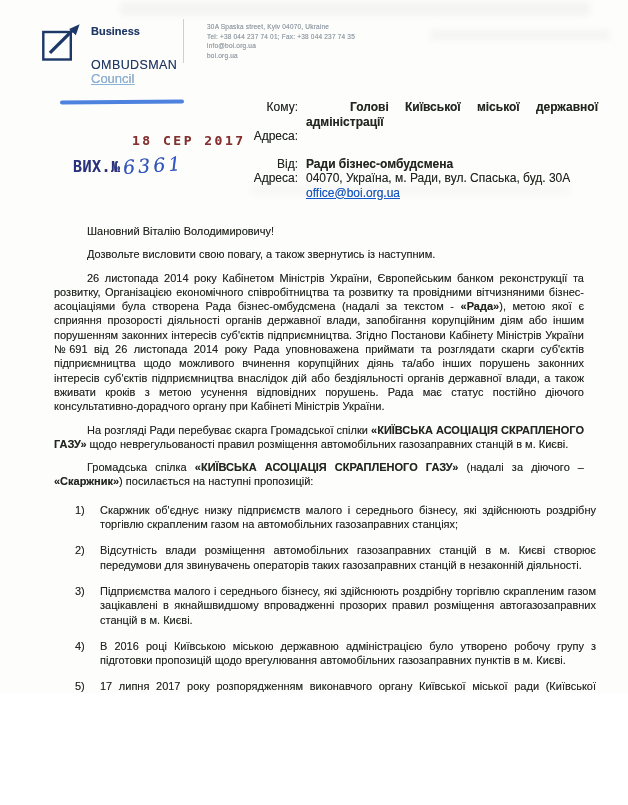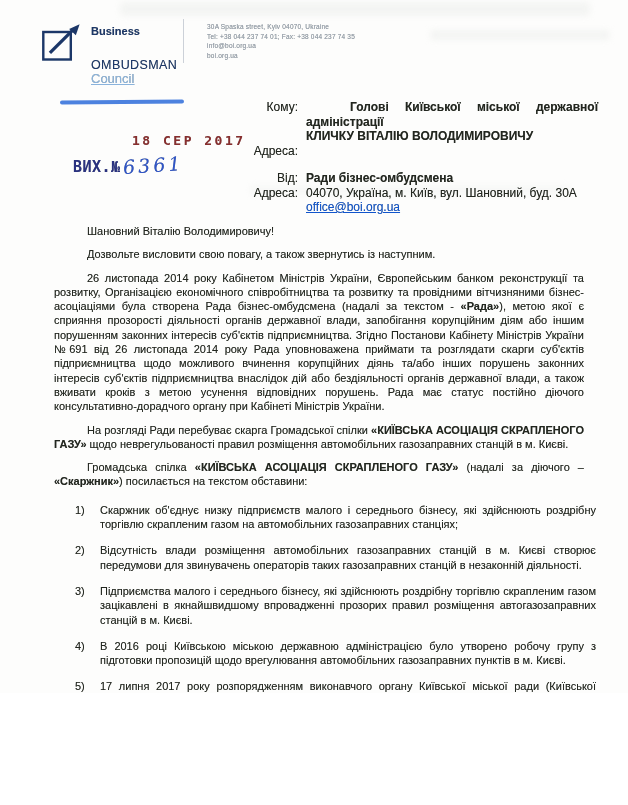--- a/index.html
+++ b/index.html
@@ -100,49 +100,48 @@
   <div class="stamp-out">
     <span class="out-label">ВИХ.№</span><span class="out-number">6361</span>
   </div>
 
   <div class="addr-block">
     <div class="addr-row">
       <div class="addr-label">Кому:</div>
       <div>
         <div class="just-line">Голові Київської міської державної</div>
         <div class="bold">адміністрації</div>
-        <div class="bold">КЛИЧКУ ВІТАЛІЮ ВОЛОДИМИРОВИЧУ</div>
       </div>
     </div>
     <div class="addr-row">
       <div class="addr-label">Адреса:</div>
     </div>
     <div class="addr-gap"></div>
     <div class="addr-row">
       <div class="addr-label">Від:</div>
       <div class="bold">Ради бізнес-омбудсмена</div>
     </div>
     <div class="addr-row">
       <div class="addr-label">Адреса:</div>
       <div>
-        <div>04070, Україна, м. Київ, вул. Шановний, буд. 30А</div>
+        <div>04070, Україна, м. Ради, вул. Спаська, буд. 30А</div>
         <a class="email-link">office@boi.org.ua</a>
       </div>
     </div>
   </div>
 
   <div class="body">
     <p>Шановний Віталію Володимировичу!</p>
     <p>Дозвольте висловити свою повагу, а також звернутись із наступним.</p>
 
     <p><span>26 листопада 2014 року Кабінетом Міністрів України, Європейським банком реконструкції та розвитку, Організацією економічного співробітництва та розвитку та провідними вітчизняними бізнес-асоціаціями була створена Рада бізнес-омбудсмена (надалі за текстом - </span><b>«Рада»</b><span>), метою якої є сприяння прозорості діяльності органів державної влади, запобігання корупційним діям або іншим порушенням законних інтересів суб'єктів підприємництва. Згідно Постанови Кабінету Міністрів України №691 від 26 листопада 2014 року Рада уповноважена приймати та розглядати скарги суб'єктів підприємництва щодо можливого вчинення корупційних діянь та/або інших порушень законних інтересів суб'єктів підприємництва внаслідок дій або бездіяльності органів державної влади, а також вживати кроків з метою усунення відповідних порушень. Рада має статус постійно діючого консультативно-дорадчого органу при Кабінеті Міністрів України.</span></p>
 
     <p><span>На розгляді Ради перебуває скарга Громадської спілки </span><b>«КИЇВСЬКА АСОЦІАЦІЯ СКРАПЛЕНОГО ГАЗУ»</b><span> щодо неврегульованості правил розміщення автомобільних газозаправних станцій в м. Києві.</span></p>
 
-    <p><span>Громадська спілка </span><b>«КИЇВСЬКА АСОЦІАЦІЯ СКРАПЛЕНОГО ГАЗУ»</b><span> (надалі за діючого – </span><b>«Скаржник»</b><span>) посилається на текстом обставини:</span></p>
+    <p><span>Громадська спілка </span><b>«КИЇВСЬКА АСОЦІАЦІЯ СКРАПЛЕНОГО ГАЗУ»</b><span> (надалі за діючого – </span><b>«Скаржник»</b><span>) посилається на наступні пропозицій:</span></p>
 
     <div class="list">
       <div class="list-item">
         <div>1)</div>
         <div class="item-text">Скаржник об'єднує низку підприємств малого і середнього бізнесу, які здійснюють роздрібну торгівлю скрапленим газом на автомобільних газозаправних станціях;</div>
       </div>
       <div class="list-item">
         <div>2)</div>
         <div class="item-text">Відсутність влади розміщення автомобільних газозаправних станцій в м. Києві створює передумови для звинувачень операторів таких газозаправних станцій в незаконній діяльності.</div>
       </div>

